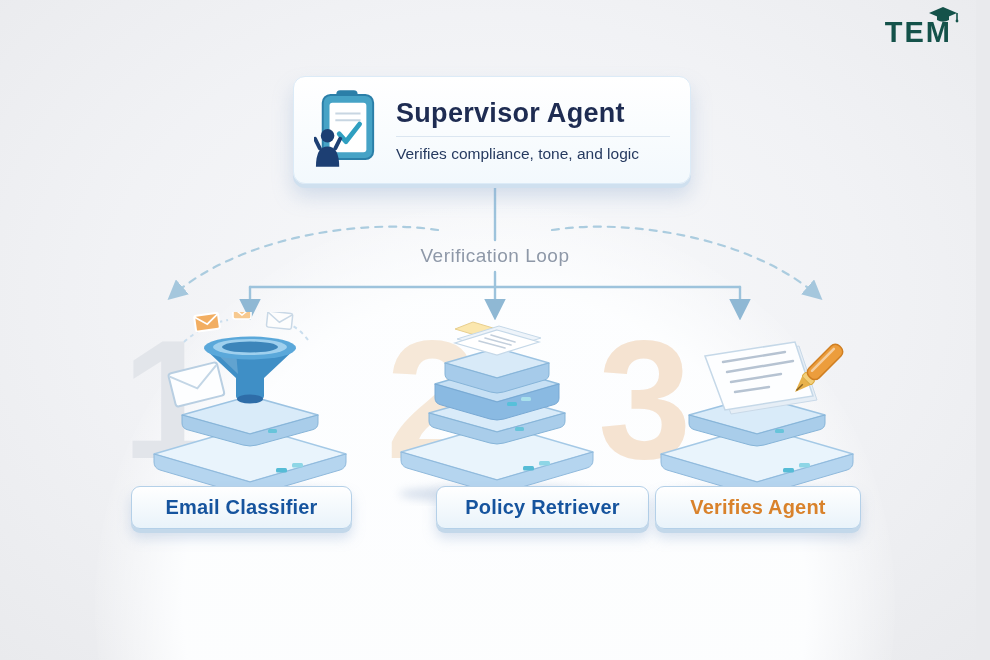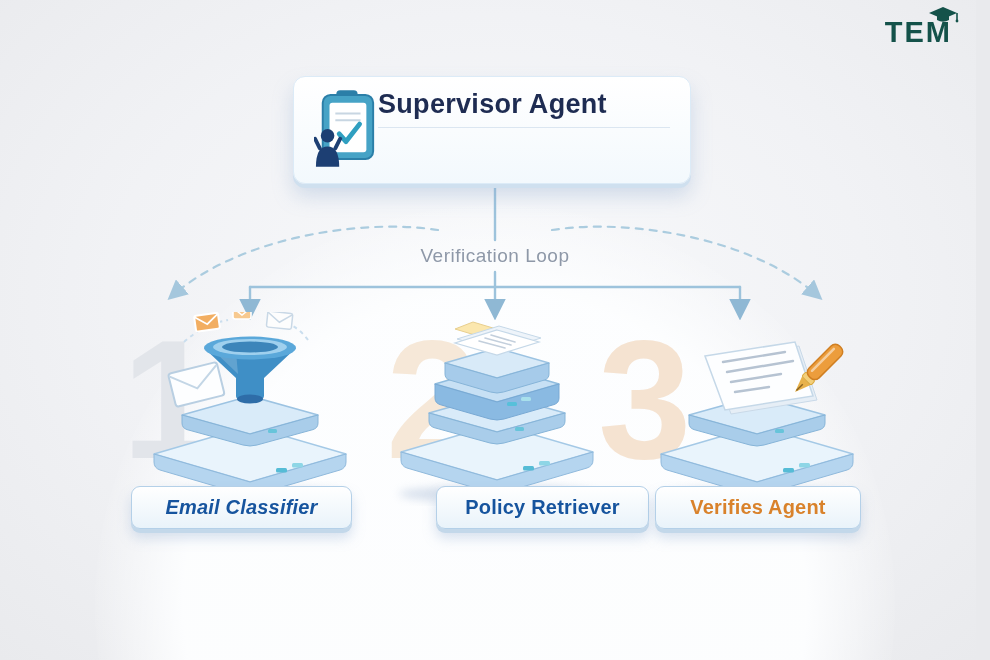--- a/index.html
+++ b/index.html
@@ -16,21 +16,21 @@
   
   .logo{position:absolute;top:16px;right:24px;z-index:6;}
   .logo-text{font-weight:bold;font-size:29px;letter-spacing:2px;color:#14524a;font-family:"Liberation Sans",sans-serif;}
   .logo-cap{position:absolute;top:-9px;right:-7px;}
   
   .supervisor-card{
     position:absolute;left:293px;top:76px;width:398px;height:108px;box-sizing:border-box;
     background:linear-gradient(180deg,#ffffff 0%,#f3f9fd 100%);
     border:1px solid #dcebf7;border-radius:12px;
     box-shadow:0 4px 0 #cfe0ef, 0 12px 20px rgba(140,170,205,0.35);
-    display:flex;align-items:flex-start;padding:12px 20px;z-index:5;
+    display:flex;align-items:center;gap:18px;padding:12px 20px;z-index:5;
   }
   .sup-text{flex:1;min-width:0;}
   .sup-title{font-size:27px;font-weight:bold;color:#1e2c52;letter-spacing:0.3px;}
   .sup-divider{height:1px;background:#dbe6f1;margin:7px 0 8px;}
   .sup-subtitle{font-size:15.5px;color:#263a60;}
   
   .connectors{position:absolute;left:0;top:0;z-index:2;pointer-events:none;}
   .loop-label{
     position:absolute;left:0;top:245px;width:990px;text-align:center;
     font-size:19px;color:#8e98a8;letter-spacing:0.5px;z-index:3;
@@ -47,21 +47,21 @@
   .node3{left:645px;top:312px;}
   
   .node-pill{
     position:absolute;top:486px;height:43px;box-sizing:border-box;
     display:flex;align-items:center;justify-content:center;
     background:linear-gradient(180deg,#ffffff 0%,#e9f3fa 100%);
     border:1.5px solid #b4d0e8;border-radius:9px;
     box-shadow:0 4px 0 #c3d8ea, 0 9px 13px rgba(140,170,205,0.35);
     font-size:20px;font-weight:bold;color:#16549e;letter-spacing:0.2px;z-index:4;
   }
-  .pill1{left:131px;width:221px;font-style:italic;}
+  .pill1{left:131px;width:221px;}
   .pill2{left:397px;width:213px;margin-left:39px;}
   .pill3{left:655px;width:206px;color:#d9822b;}
 </style>
 </head>
 <body>
 
 <div class="canvas">
 
   <div class="bg-circle"></div>
 
@@ -111,20 +111,21 @@
         <path d="M22 25 H48 M22 32 H48" stroke="#c8d6e2" stroke-width="2"></path>
         <path d="M26 46 L33 54 L47 36" stroke="#2f9fc0" stroke-width="5" fill="none" stroke-linecap="round" stroke-linejoin="round"></path>
         <circle cx="14" cy="48" r="7" fill="#1d3f73"></circle>
         <path d="M2 80 Q2 59 14 59 Q26 59 26 80 Z" fill="#1d3f73"></path>
         <path d="M6 61 L1 51 M22 61 L27 51" stroke="#1d3f73" stroke-width="4" stroke-linecap="round"></path>
       </svg>
     </span>
     <div class="sup-text">
       <div class="sup-title">Supervisor Agent</div>
       <div class="sup-divider"></div>
+      <div class="sup-subtitle">Verifies compliance, tone, and logic</div>
     </div>
   </div>
 
   <div class="big-number num1">1</div>
   <div class="big-number num2">2</div>
   <div class="big-number num3">3</div>
 
   <span class="node-illustration node1">
     <svg width="224" height="196" viewBox="0 0 220 196">
       <ellipse cx="110" cy="184" rx="98" ry="9" fill="#adbfd8" opacity="0.45" style="filter:blur(4px)"></ellipse>

